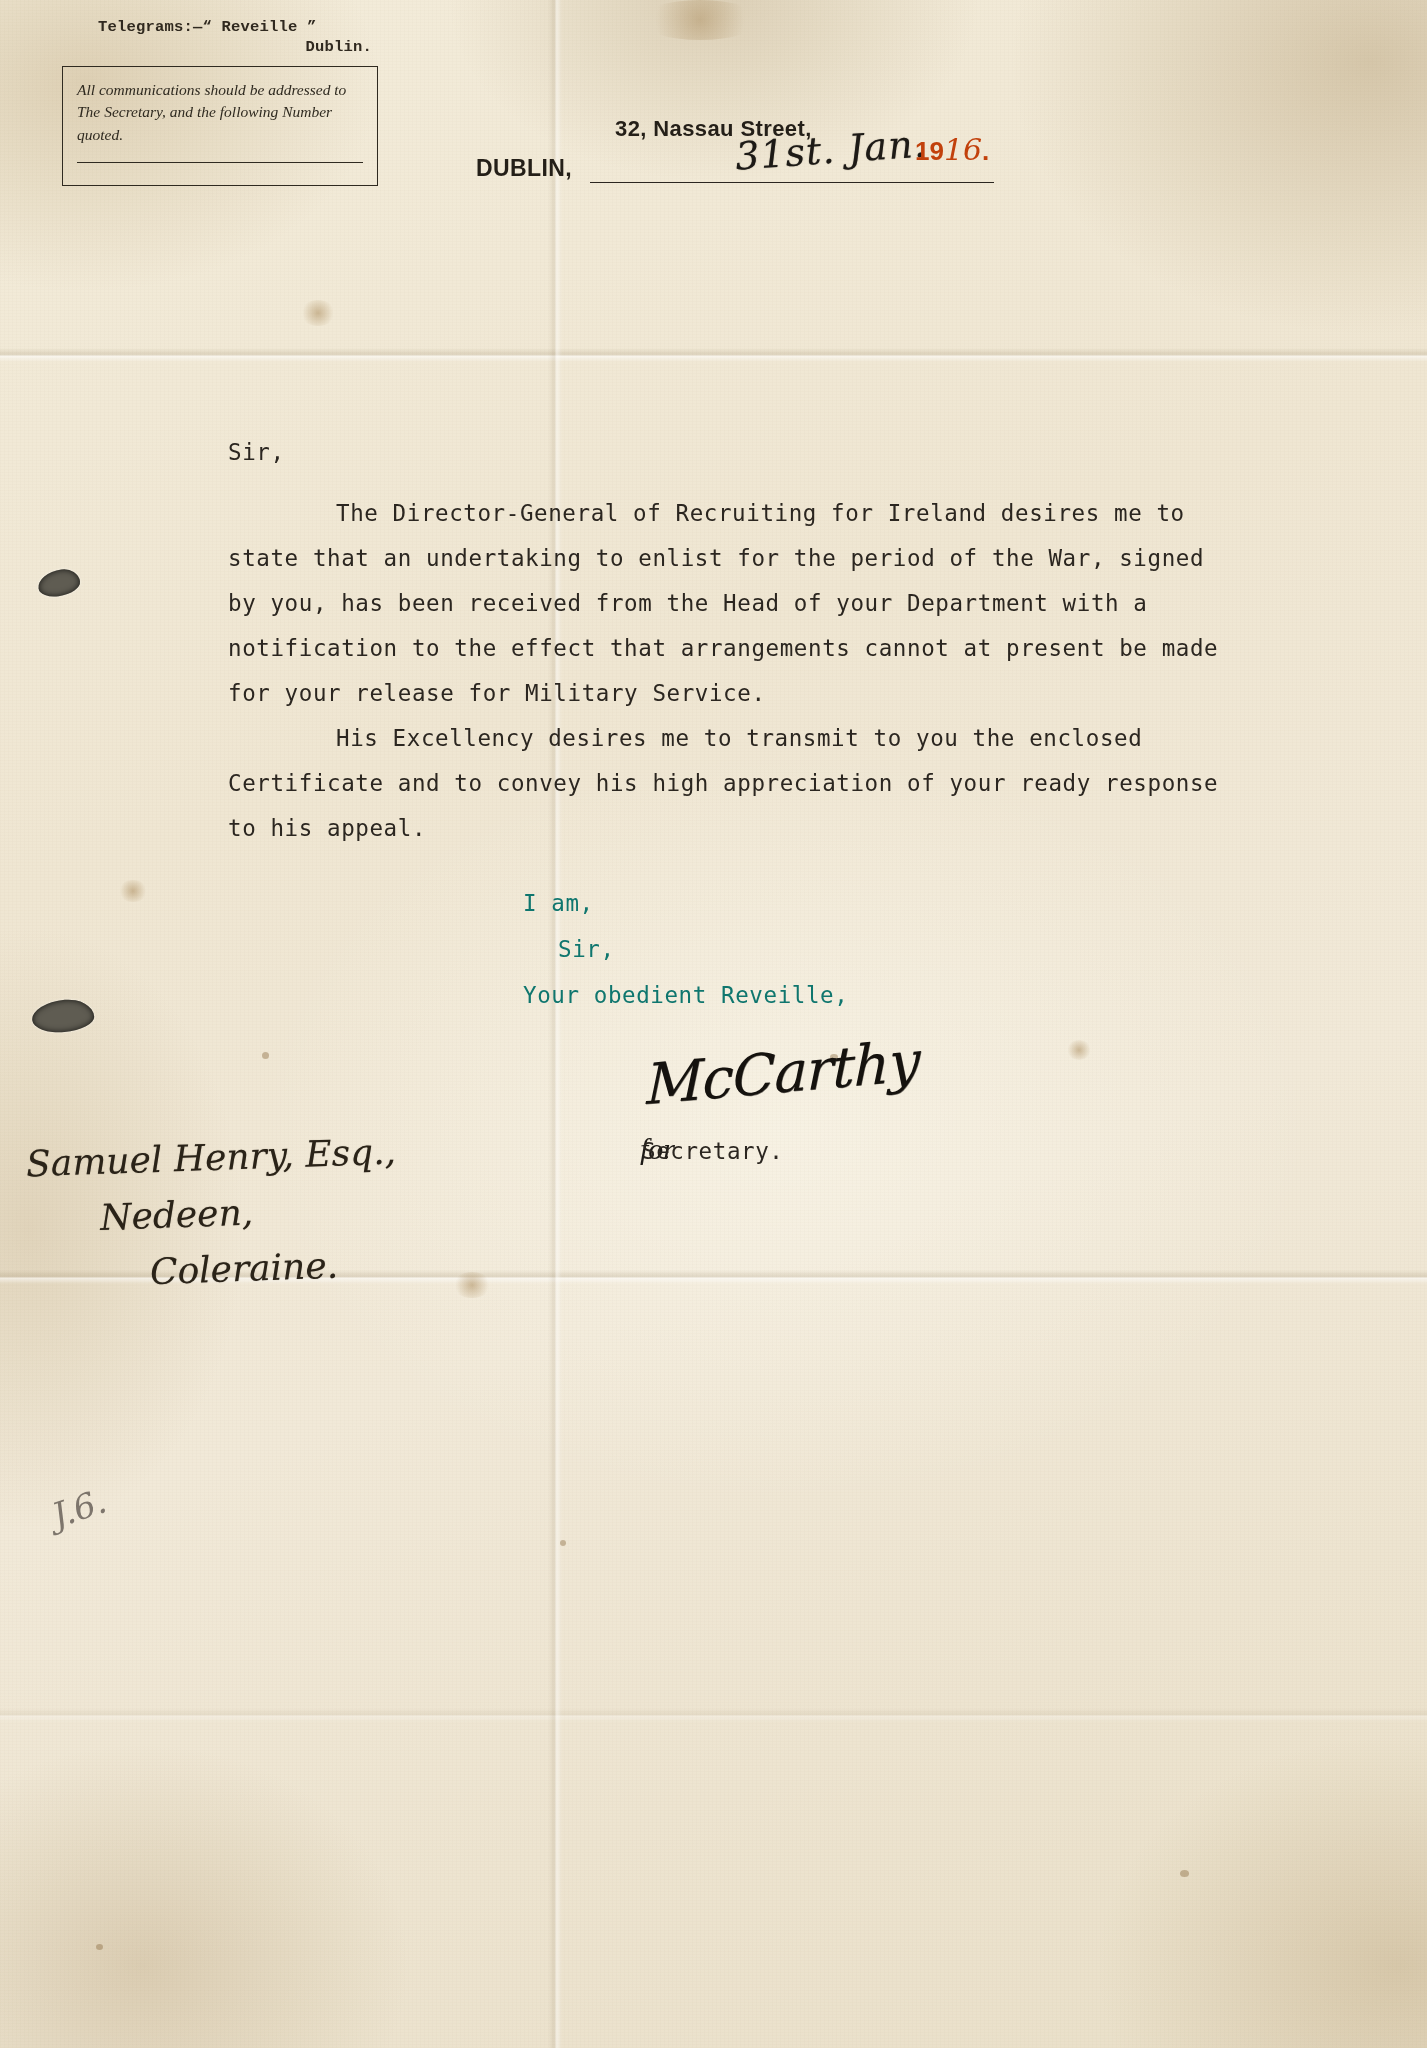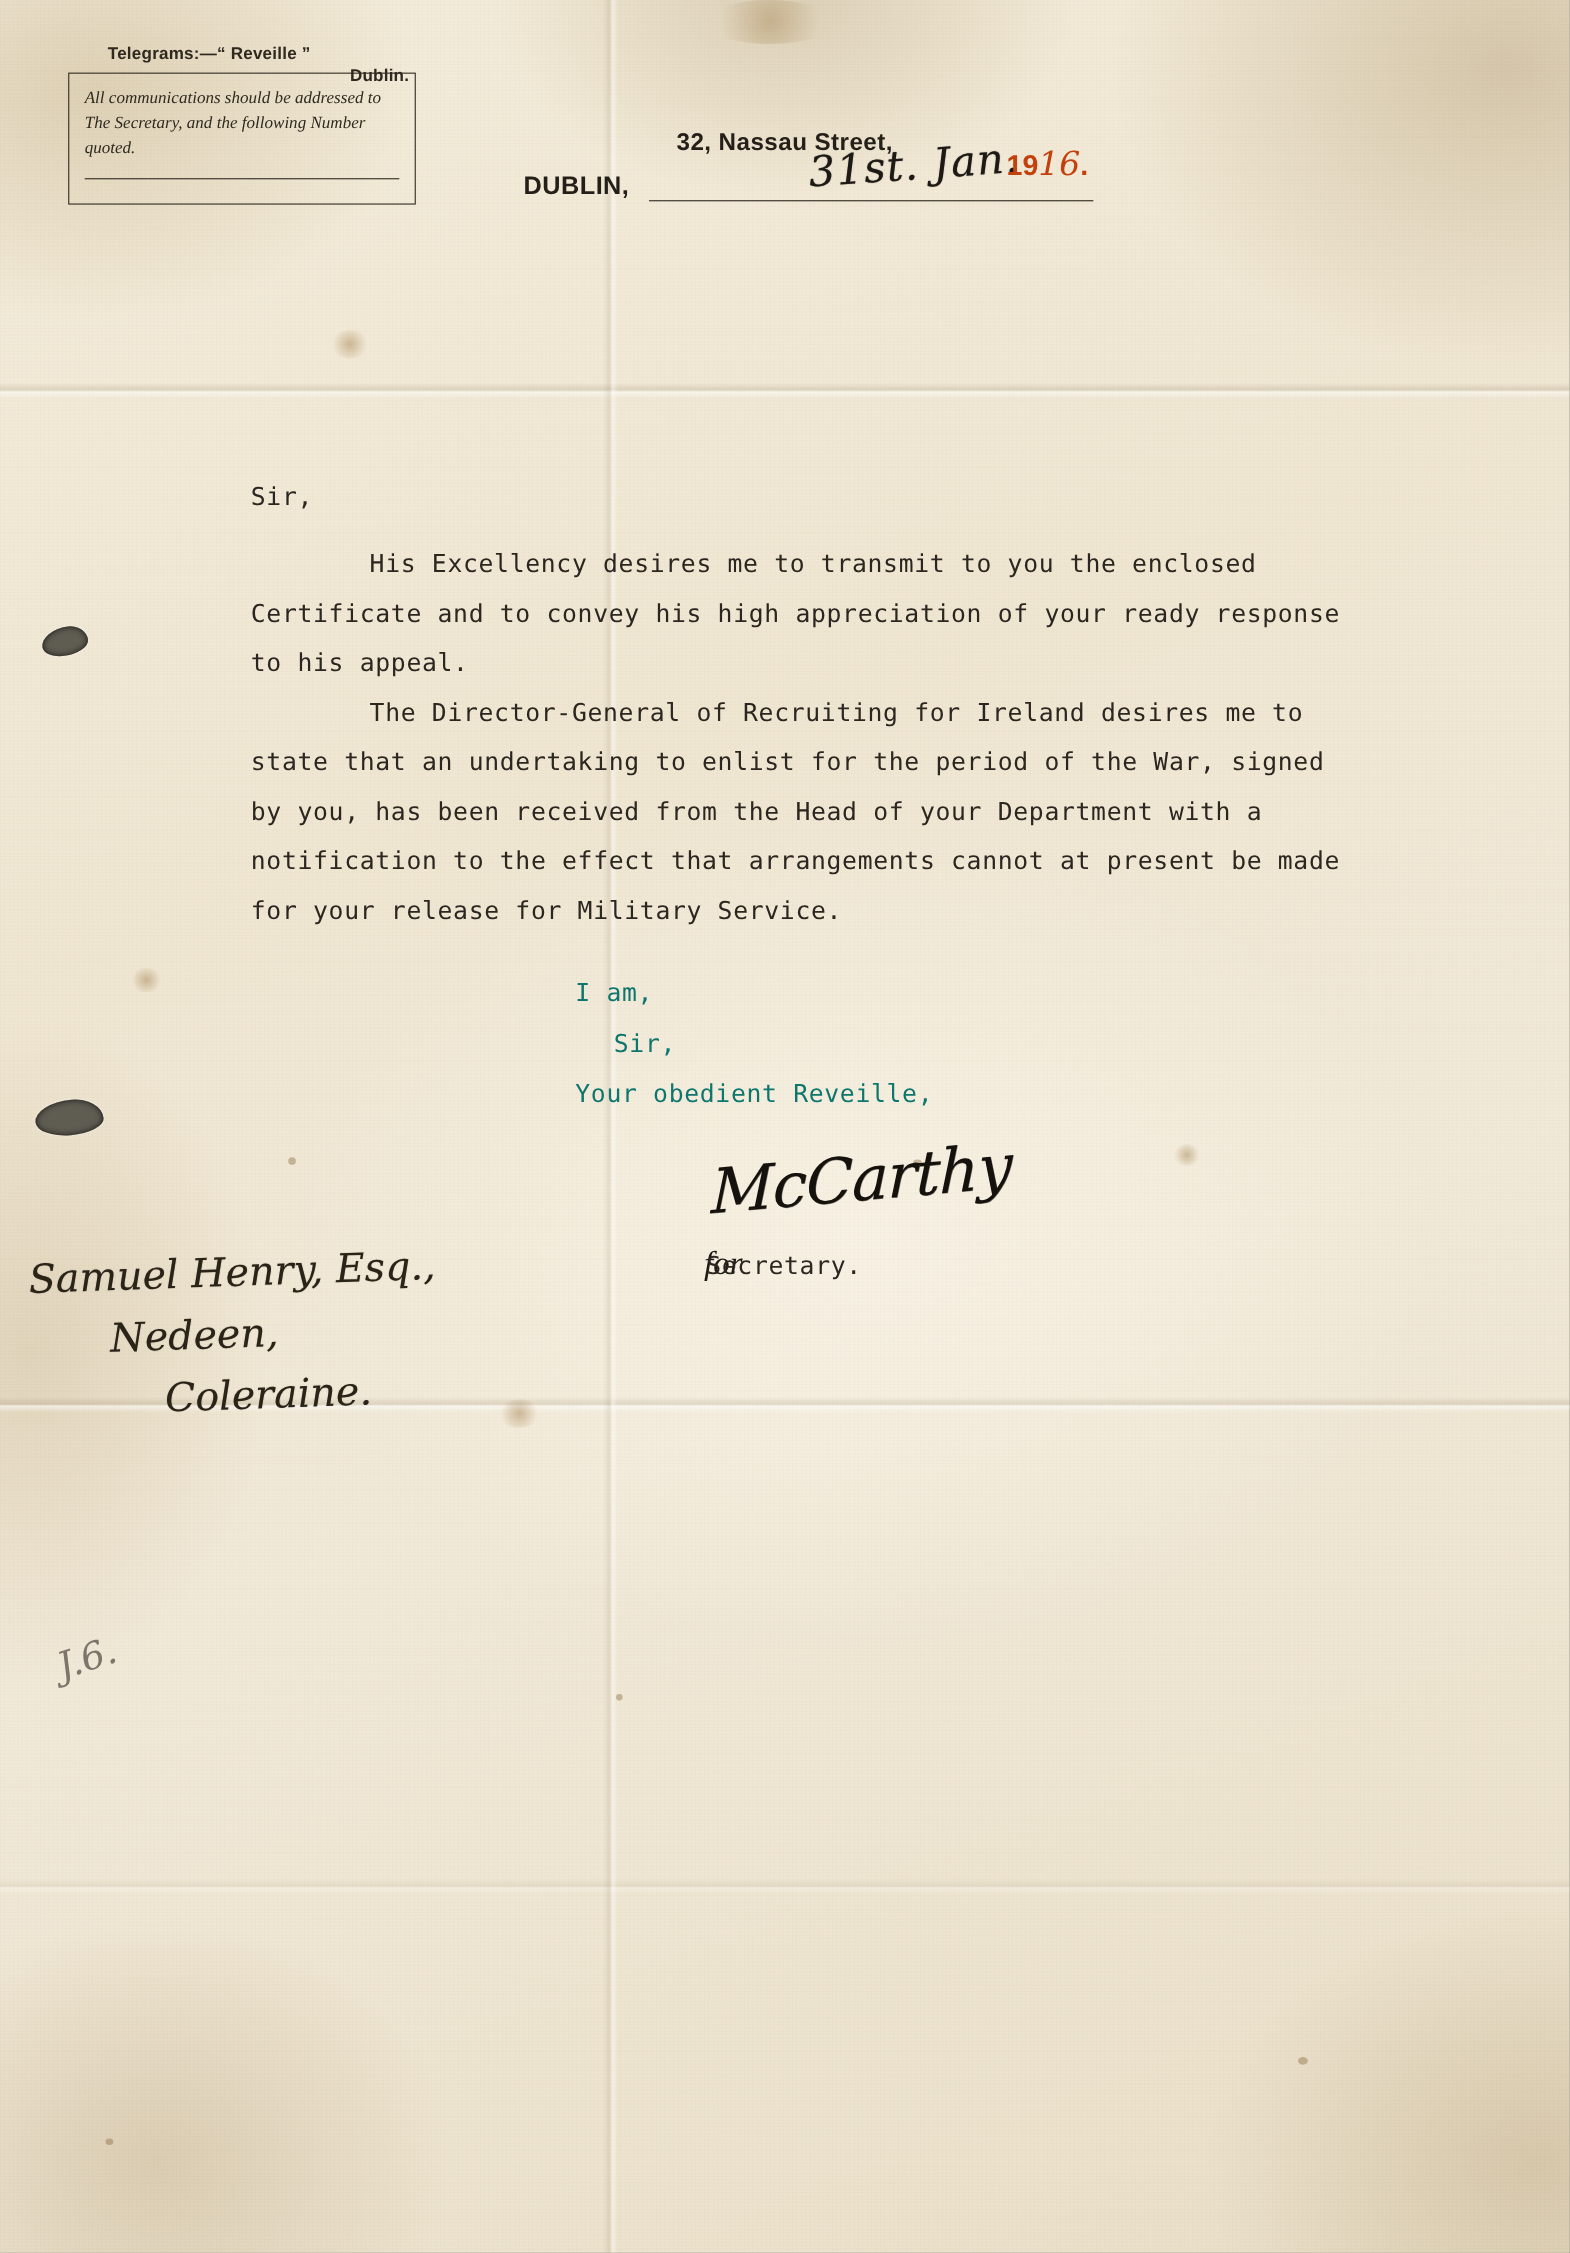--- a/index.html
+++ b/index.html
@@ -78,26 +78,25 @@
     width: 62px; height: 32px;
     border-radius: 55% 45% 50% 50% / 55% 60% 40% 45%;
     transform: rotate(-5deg);
   }
 
   
   .telegrams {
     position: absolute;
     left: 98px; top: 18px;
     width: 300px;
-    font-family: Liberation Sans, sans-serif;
+    font-family: Liberation Mono, monospace;
     font-size: 15.5px;
     font-weight: bold;
     color: #30291f;
     letter-spacing: 0.2px;
-    margin-top: 23px;
   }
   .telegrams .line2 {
     display: block;
     text-align: right;
     padding-right: 26px;
     margin-top: 2px;
   }
   .comm-box {
     position: absolute;
     left: 62px; top: 66px;
@@ -309,22 +308,22 @@
   <div class="dept-addr">32, Nassau Street,</div>
   <div class="dublin">DUBLIN,</div>
   <div class="date-rule"></div>
   <div class="date-hand">31st. Jan.</div>
   <div class="date-year">
     <span>19</span><span class="hand">16</span><span>.</span>
   </div>
 
   <div class="body">
     <p class="salute">Sir,</p>
+    <p><span class="indent"></span><span>The Director-General of Recruiting for Ireland desires me to state that an undertaking to enlist for the period of the War, signed by you, has been received from the Head of your Department with a notification to the effect that arrangements cannot at present be made for your release for Military Service.</span></p>
     <p><span class="indent"></span><span>His Excellency desires me to transmit to you the enclosed Certificate and to convey his high appreciation of your ready response to his appeal.</span></p>
-    <p><span class="indent"></span><span>The Director-General of Recruiting for Ireland desires me to state that an undertaking to enlist for the period of the War, signed by you, has been received from the Head of your Department with a notification to the effect that arrangements cannot at present be made for your release for Military Service.</span></p>
   </div>
 
   <div class="closing">
     <div class="l1">I am,</div>
     <div class="l2">Sir,</div>
     <div class="l3">Your obedient Reveille,</div>
   </div>
 
   <div class="signature">McCarthy</div>
   <div class="sig-for">for</div>

